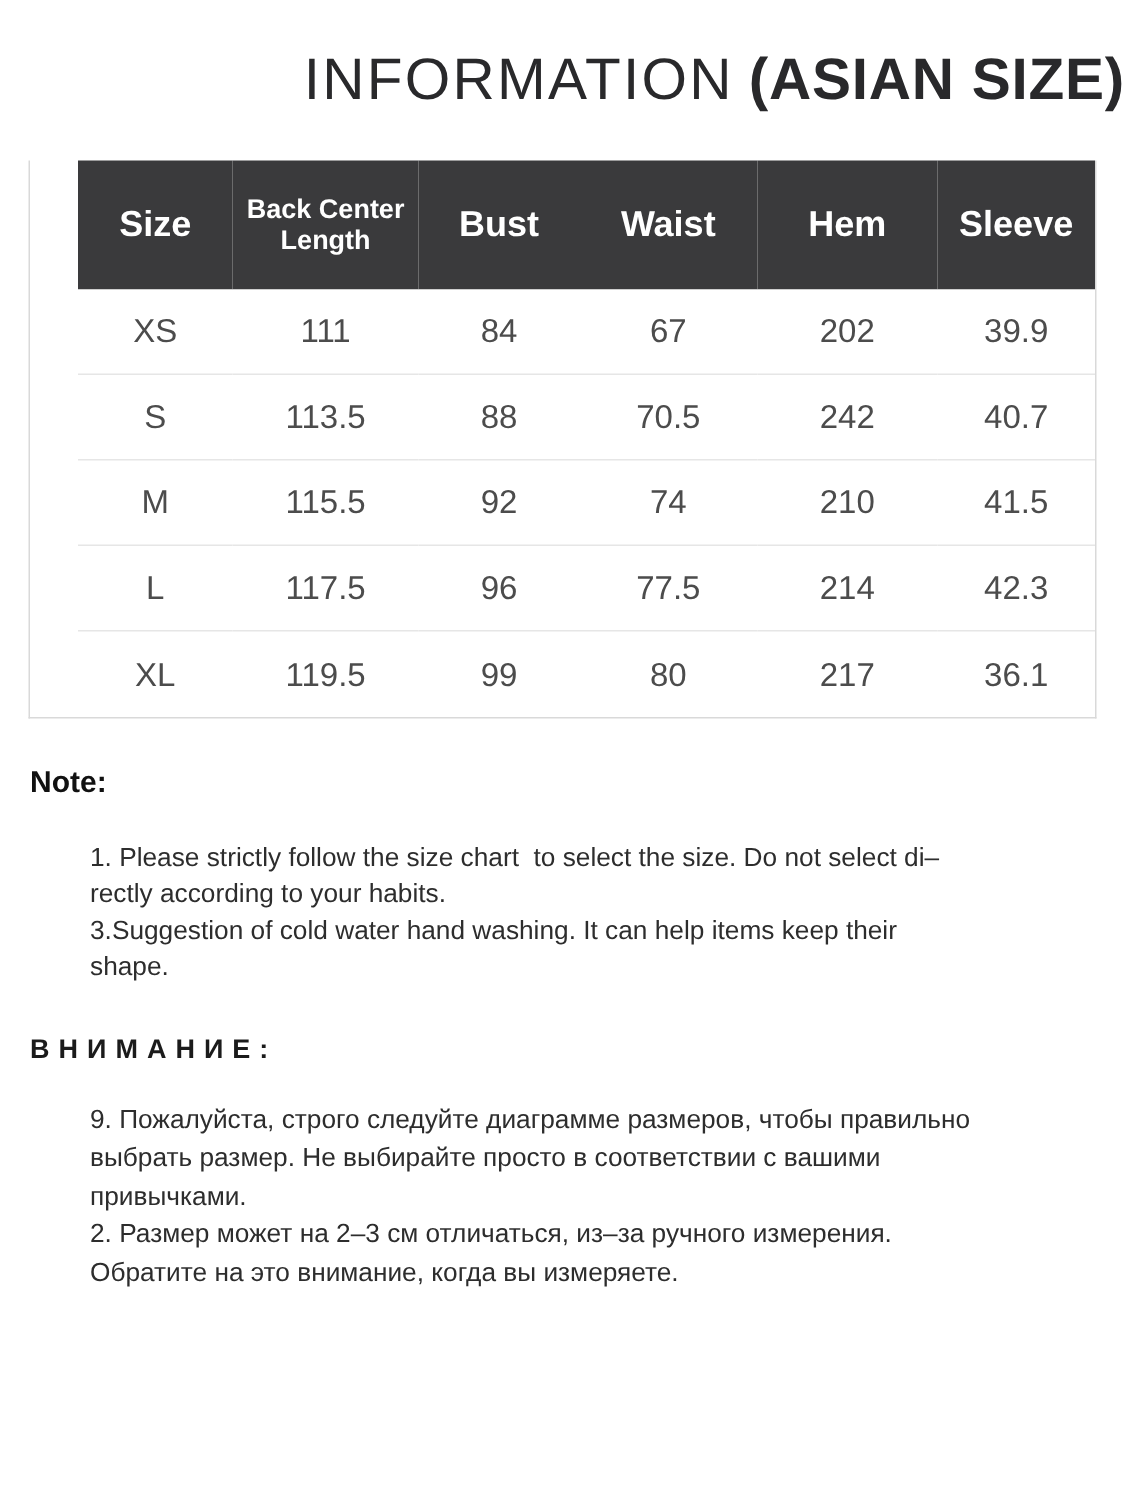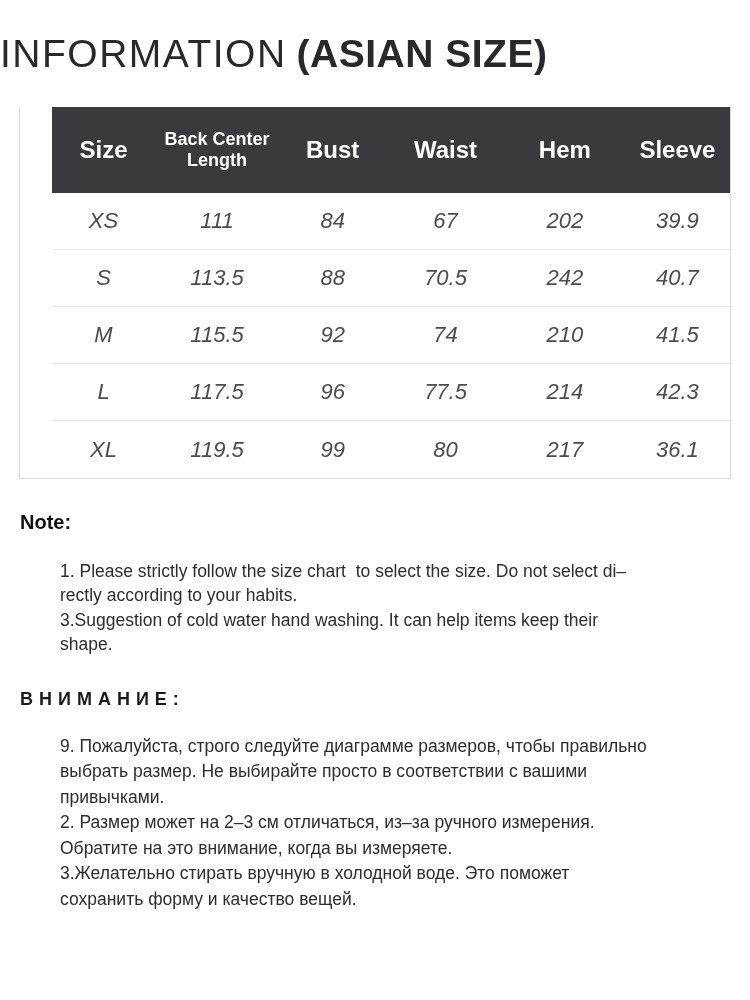--- a/index.html
+++ b/index.html
@@ -10,21 +10,21 @@
     overflow: hidden;
   }
   body {
     font-family: "Liberation Sans", "DejaVu Sans", sans-serif;
     color: #232323;
   }
 
   
   .page-title {
     margin-top: 33px;
-    text-align: left;
+    text-align: right;
     font-size: 39px;
     color: #29292b;
     line-height: 1.1;
     white-space: nowrap;
   }
   .t-light { font-weight: 400; letter-spacing: 1.5px; }
   .t-bold  { font-weight: 700; margin-left: 10px; letter-spacing: 0.5px; }
 
   
   .table-wrap {
@@ -53,21 +53,20 @@
     line-height: 1.15;
   }
   .size-table tbody td {
     height: 57px;
     text-align: center;
     vertical-align: middle;
     font-size: 22px;
     font-weight: 400;
     color: #4c4c4c;
     background: #ffffff;
-    font-style: italic;
   }
   .size-table tbody tr + tr td {
     border-top: 1px solid #e6e6e6;
   }
 
   
   .notes-section { padding: 0 24px 0 20px; }
   .note-heading {
     margin-top: 32px;
     font-size: 20px;
@@ -178,16 +177,14 @@
 shape.</div>
   </div>
 
   <div class="attention-heading">ВНИМАНИЕ:</div>
   <div class="attention-body">
     <div class="note-item">9. Пожалуйста, строго следуйте диаграмме размеров, чтобы правильно
 выбрать размер. Не выбирайте просто в соответствии с вашими
 привычками.</div>
     <div class="note-item">2. Размер может на 2–3 см отличаться, из–за ручного измерения.
 Обратите на это внимание, когда вы измеряете.</div>
-    <div class="note-item">3.Желательно стирать вручную в холодной воде. Это поможет
-сохранить форму и качество вещей.</div>
   </div>
 </div>
 
 </body></html>

